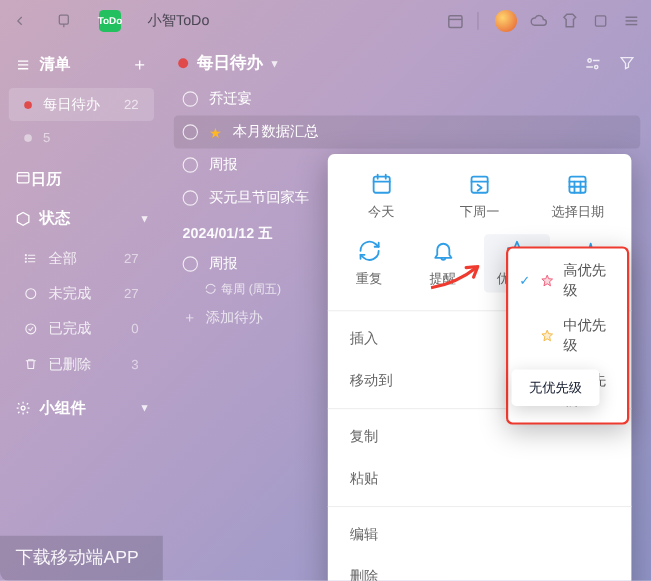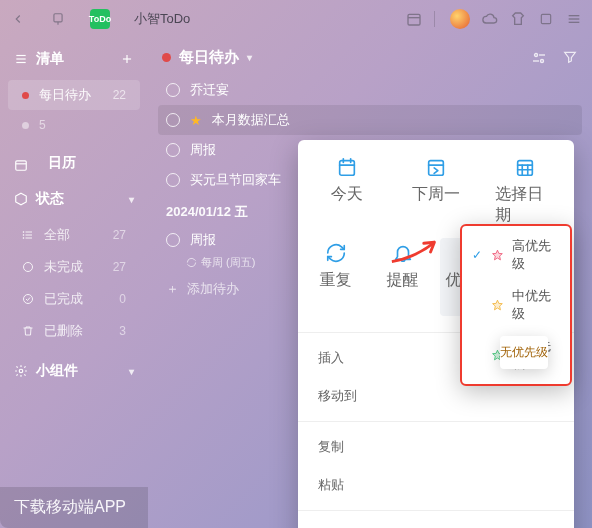--- a/index.html
+++ b/index.html
@@ -37,29 +37,29 @@
   .star{color:#ffb823;font-size:13px}
   .date-row{font-size:13px;font-weight:600;padding:8px 4px 4px 4px;opacity:.95}
   .repeat{font-size:11px;opacity:.7;margin-left:24px;display:flex;align-items:center;gap:4px}
   .addtask{display:flex;align-items:center;gap:8px;font-size:13px;opacity:.7;padding:10px 4px}
   
   .popup{position:absolute;left:298px;top:140px;width:276px;background:#fff;border-radius:6px;box-shadow:0 8px 28px rgba(0,0,0,.25);color:#555;font-size:13px;padding-bottom:6px}
   .pop-row{display:flex;justify-content:space-around;padding:12px 4px 2px 4px}
   .pop-cell{display:flex;flex-direction:column;align-items:center;gap:6px;width:60px;padding:4px 0;border-radius:4px}
   .pop-cell.hover{background:#f2f4f7}
   .pop-ic{width:22px;height:22px;color:#2f9ee6;display:flex;align-items:center;justify-content:center}
-  .pop-lab{font-size:16px;color:#666}
+  .pop-lab{font-size:12px;color:#666}
   .pop-sep{height:1px;background:#eee;margin:6px 0}
   .pop-item{padding:10px 20px;color:#666}
   
   .submenu{position:absolute;left:460px;top:224px;width:112px;background:#fff;border:2px solid #ef3b2f;border-radius:6px;box-shadow:0 6px 24px rgba(0,0,0,.25);padding:4px 0;font-size:13px;color:#555}
   .sub-item{display:flex;align-items:center;gap:8px;padding:7px 10px}
   .sub-item .chk{width:12px;color:#2f9ee6;font-size:12px}
   .starshape{width:14px;height:14px}
-  .nopri{position:absolute;left:500px;top:336px;background:#fff;border-radius:4px;box-shadow:0 4px 16px rgba(0,0,0,.18);padding:8px 0;font-size:12px;color:#a16207}
+  .nopri{position:absolute;left:465px;top:336px;background:#fff;border-radius:4px;box-shadow:0 4px 16px rgba(0,0,0,.18);padding:8px 16px;font-size:12px;color:#0f172a}
   
   .arrow{position:absolute;left:388px;top:236px;width:58px;height:30px;pointer-events:none}
   
   svg{display:block}
   .carrot{font-size:10px;opacity:.8}
 </style>
 </head>
 <body>
 
 <div class="titlebar">
@@ -135,21 +135,21 @@
       <span class="dot"></span>
       <span class="label">每日待办</span>
       <span class="count">22</span>
     </div>
     <div class="side-item side-sub">
       <span class="dot grey"></span>
       <span class="count">5</span>
     </div>
     <div class="side-sep"></div>
     <div class="side-head">
-      <span style="display:flex;align-items:flex-end;gap:20px">
+      <span style="display:flex;align-items:flex-start;gap:0">
           <svg width="14" height="14" viewBox="0 0 24 24" fill="none" stroke="currentColor" stroke-width="2">
             <rect x="3" y="5" width="18" height="16" rx="2"></rect>
             <line x1="3" y1="10" x2="21" y2="10"></line>
           </svg>
           <span>日历</span>
         </span>
     </div>
     <div class="side-head">
       <span style="display:flex;align-items:center;gap:8px">
           <svg width="14" height="14" viewBox="0 0 24 24" fill="currentColor">

